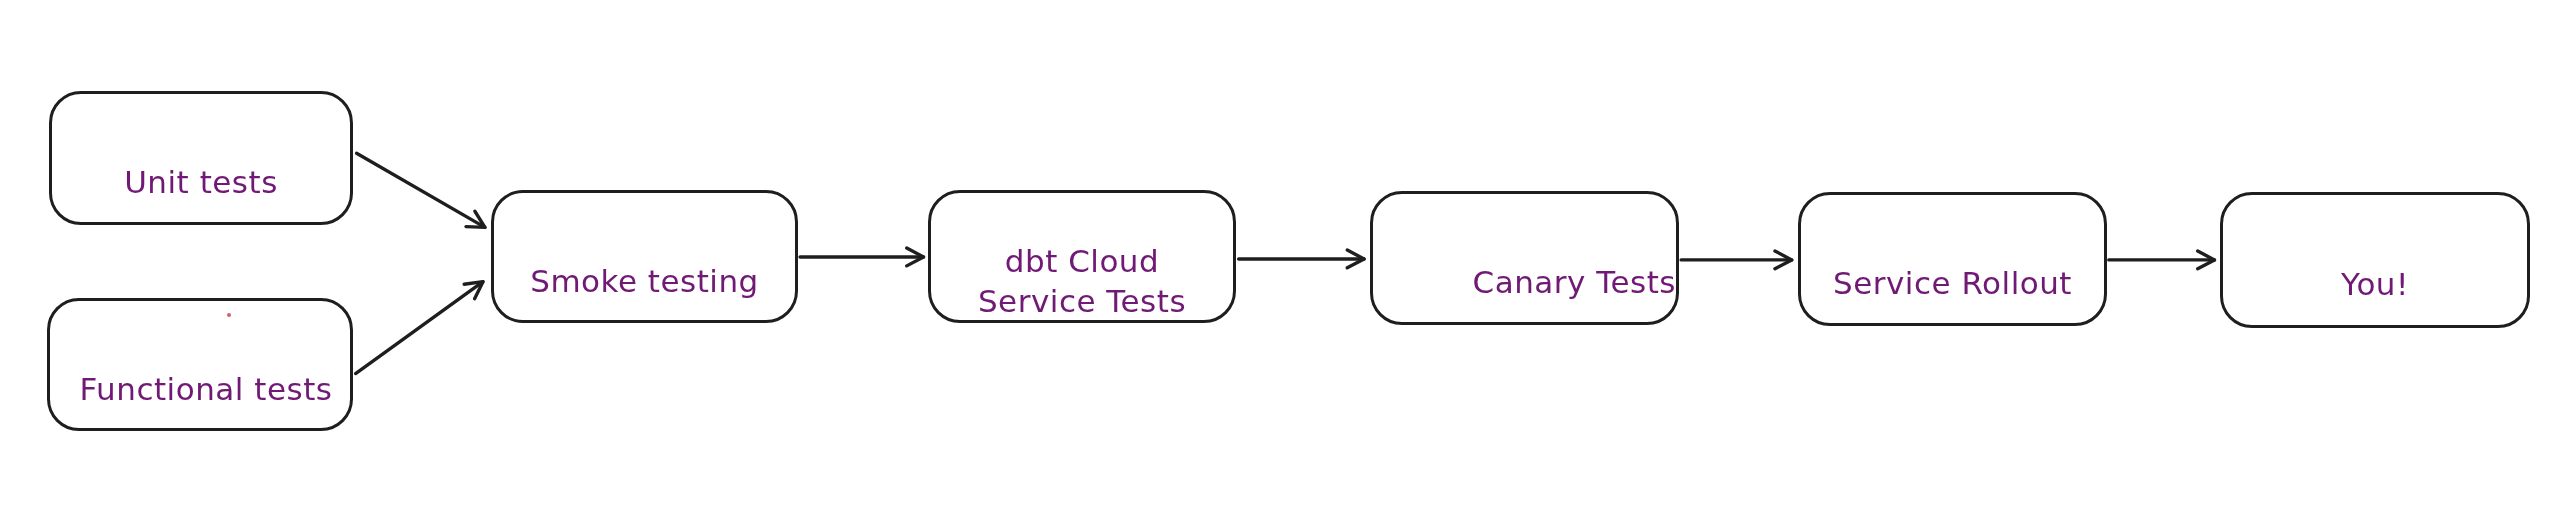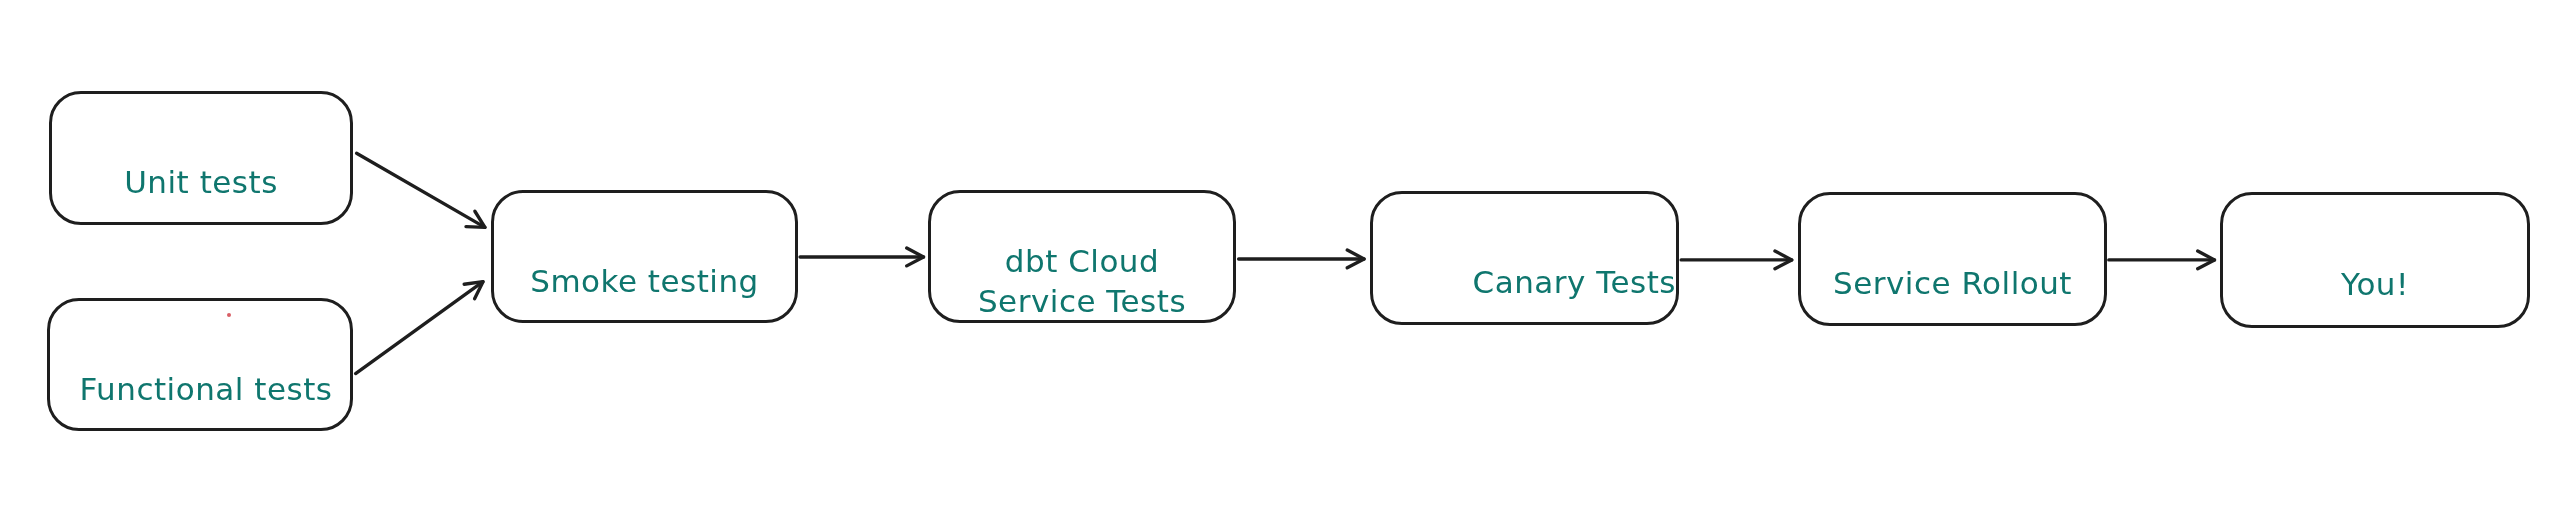--- a/index.html
+++ b/index.html
@@ -27,21 +27,21 @@
     position: absolute;
     display: flex;
     align-items: center;
     justify-content: center;
     background: #ffffff;
     border: 3.5px solid #1e1e1e;
     border-radius: 32px;
     box-sizing: border-box;
   }
   .node .label {
-    color: #0f766e;
+    color: #701a75;
     font-size: 31px;
     line-height: 40px;
     text-align: center;
     white-space: pre-line;
     letter-spacing: 0.5px;
     margin-top: 48px;
   }
   
   .n-unit        { left: 49px;   top: 91px;  width: 304px; height: 134px; }
   .n-functional  { left: 47px;   top: 298px; width: 306px; height: 133px; padding-left: 12px; }

